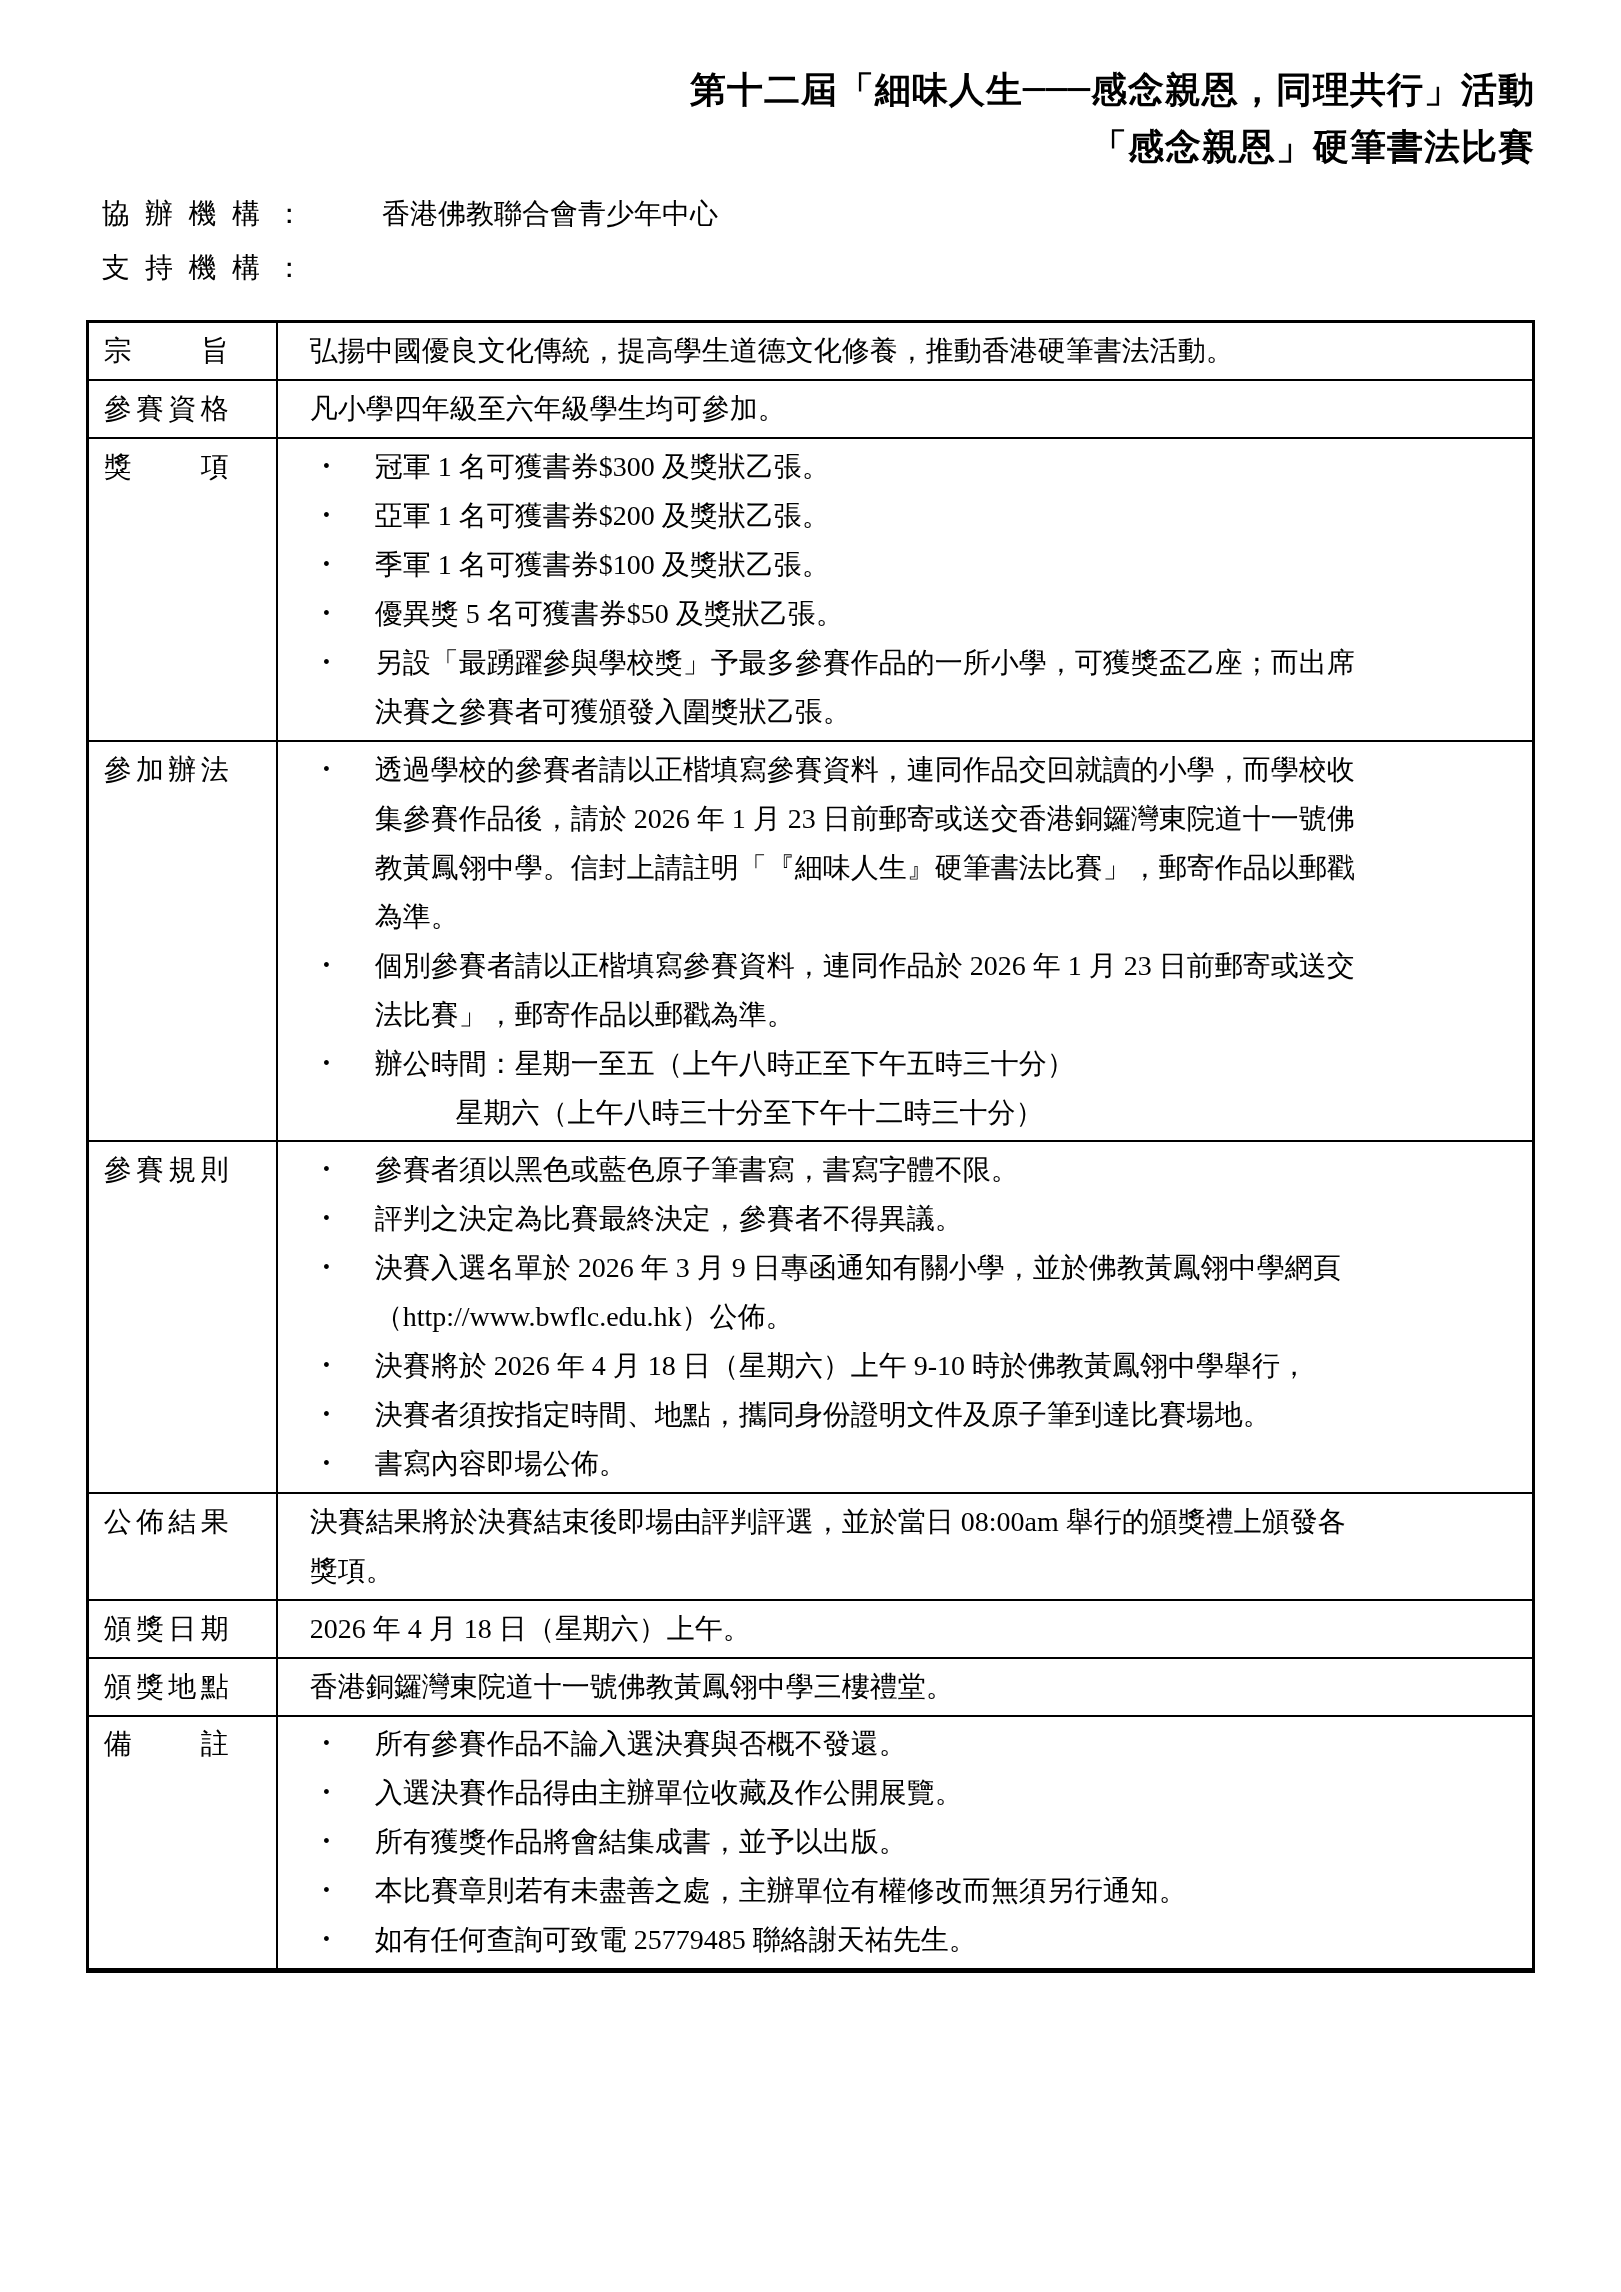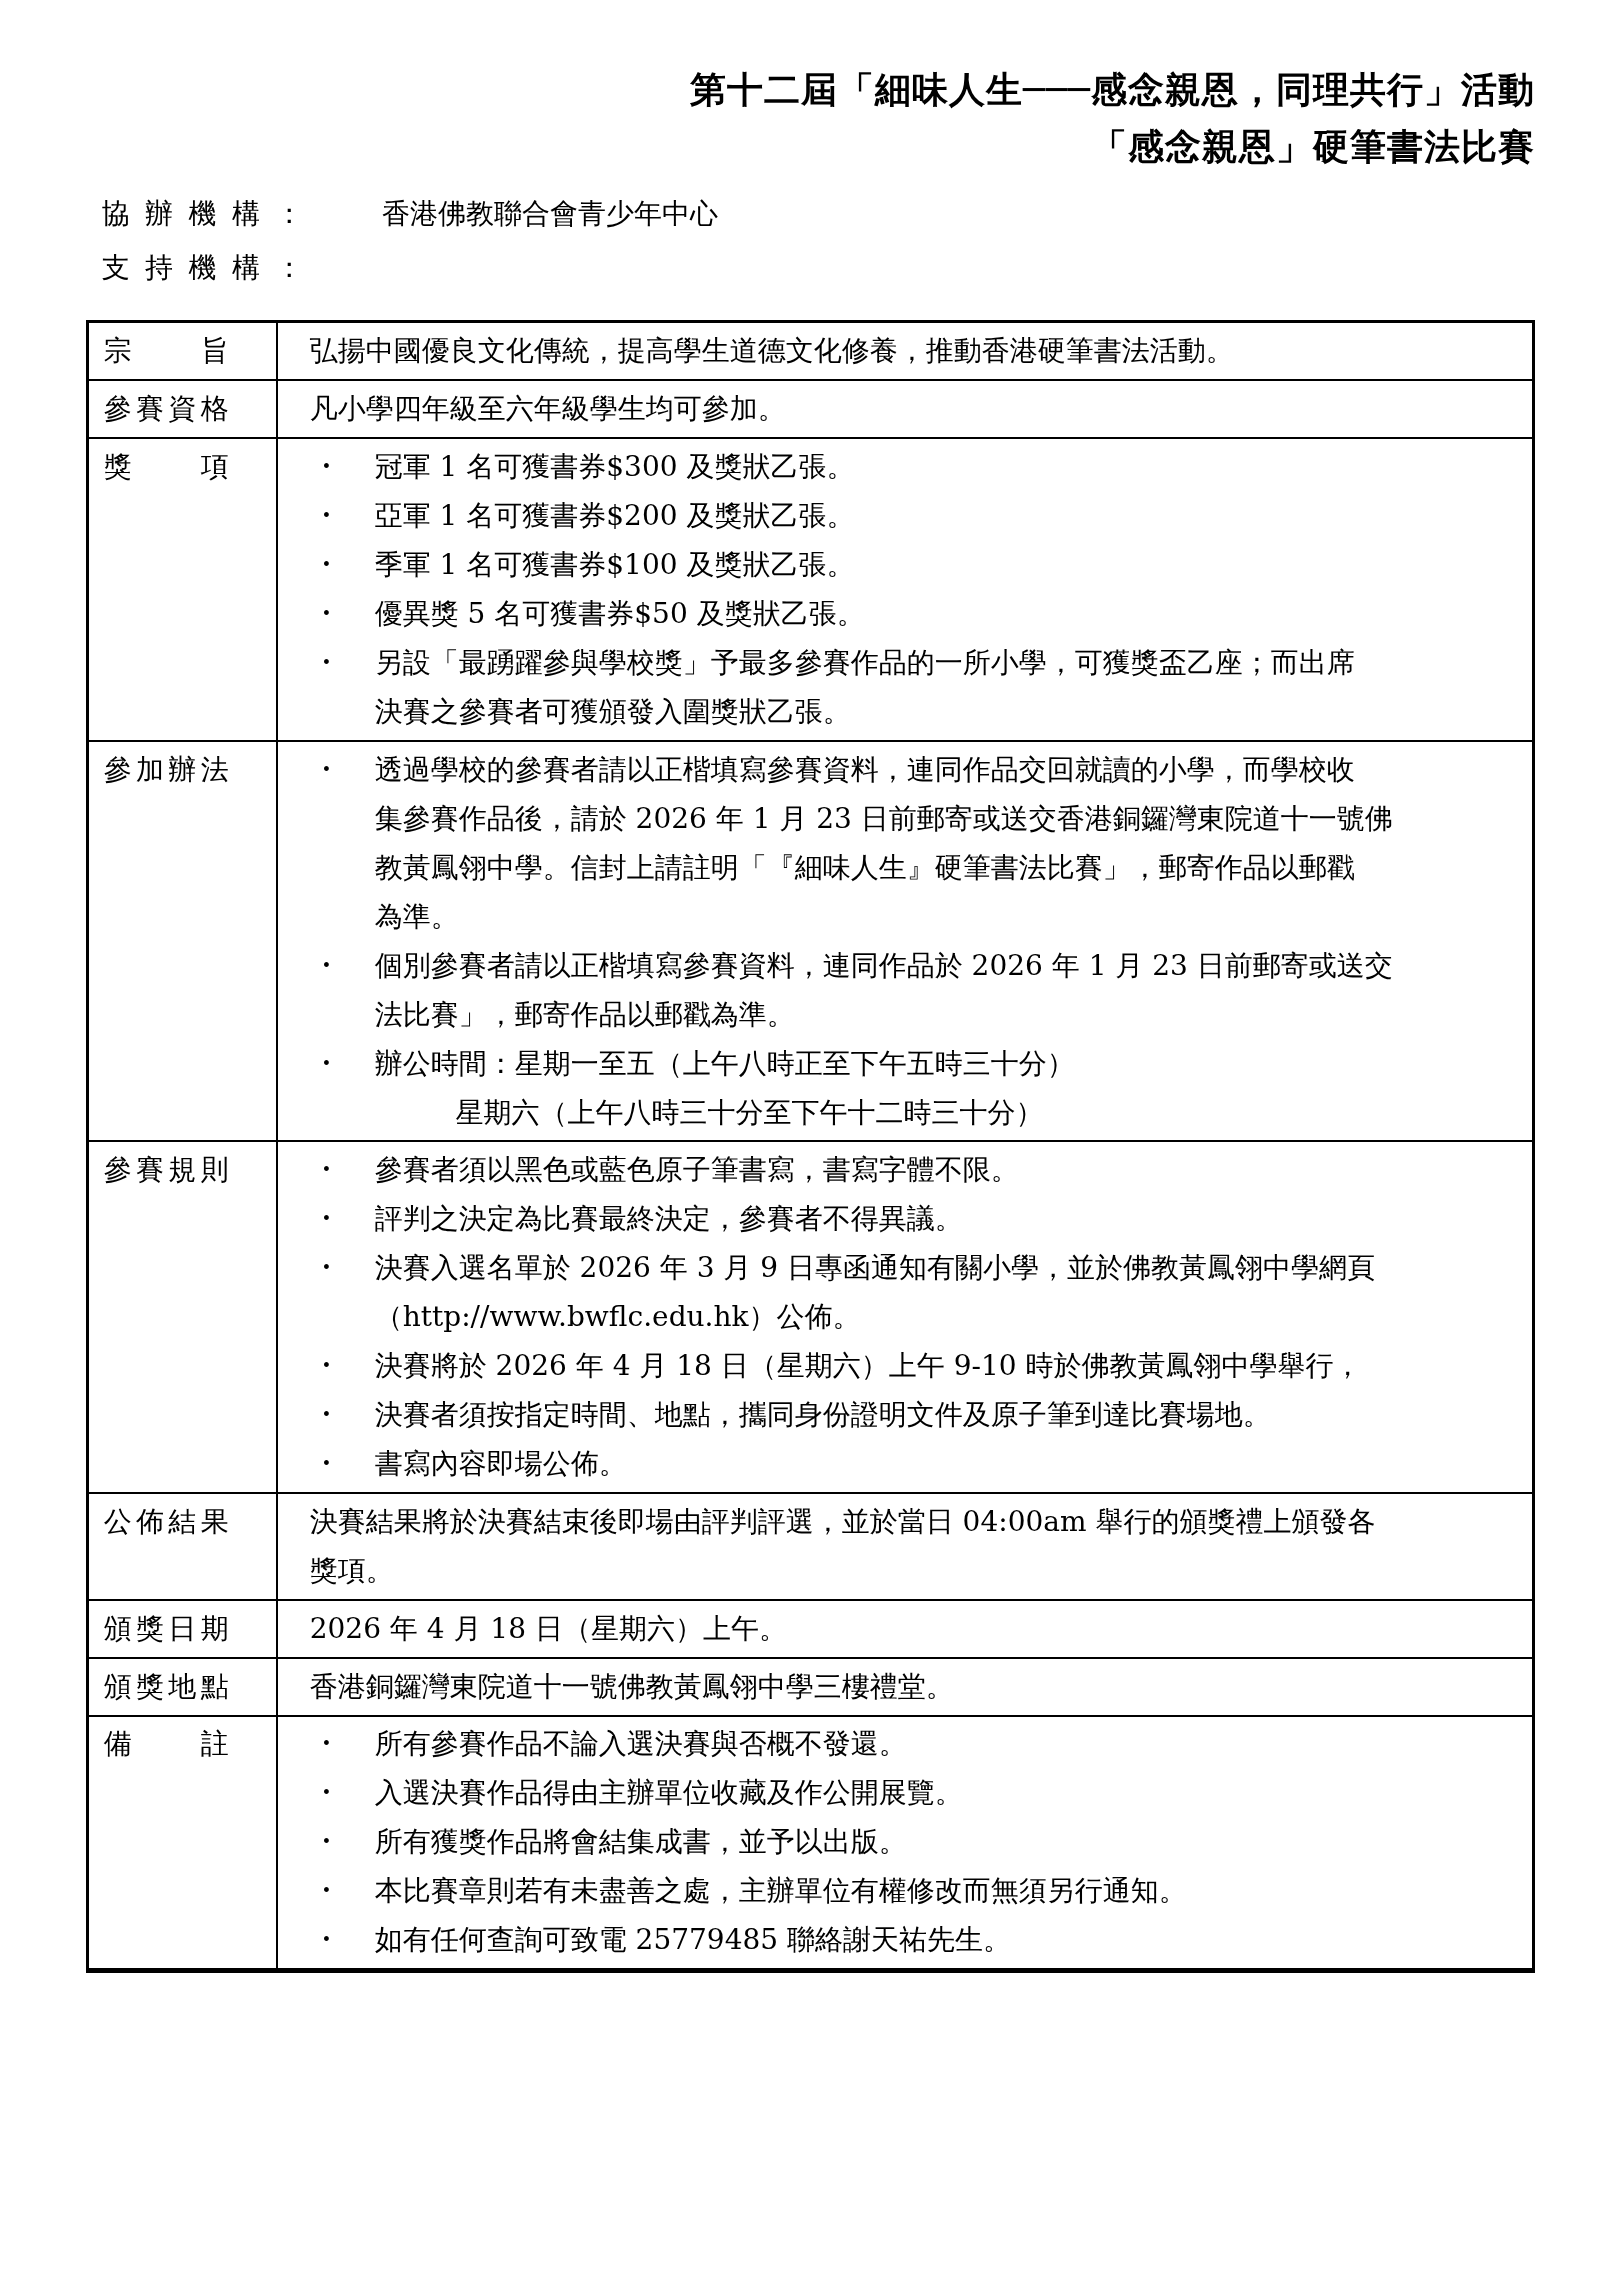--- a/index.html
+++ b/index.html
@@ -64,21 +64,21 @@
     text-align: justify;
     text-align-last: justify;
   }
   .tcell {
     flex: 1;
     box-sizing: border-box;
     padding: 2.9px 11.8px 3.9px 15.7px;
     font-size: 28px;
     line-height: 49px;
   }
-  .line { white-space: nowrap; }
+  .line { white-space: nowrap; font-family: Liberation Serif, serif; }
   .bullet-block { position: relative; padding-left: 65px; }
   .bullet-marker {
     position: absolute;
     left: 11.8px;
     top: 0;
     font-size: 16.7px;
     line-height: 49px;
   }
   .line.indent { margin-left: calc(5em + 5.9px); }
 </style>
@@ -200,21 +200,21 @@
             <span class="bullet-marker">•</span>
             <div class="line">書寫內容即場公佈。</div>
           </div>
         </div>
       </div>
       <div class="trow">
         <div class="tlabel">
           <span class="tlabel-text">公佈結果</span>
         </div>
         <div class="tcell">
-          <div class="line">決賽結果將於決賽結束後即場由評判評選，並於當日 04:00am 舉行的頒獎禮上頒發各</div>
+          <div class="line">決賽結果將於決賽結束後即場由評判評選，並於當日 08:00am 舉行的頒獎禮上頒發各</div>
           <div class="line">獎項。</div>
         </div>
       </div>
       <div class="trow">
         <div class="tlabel">
           <span class="tlabel-text">頒獎日期</span>
         </div>
         <div class="tcell">
           <div class="line">2026 年 4 月 18 日（星期六）上午。</div>
         </div>

